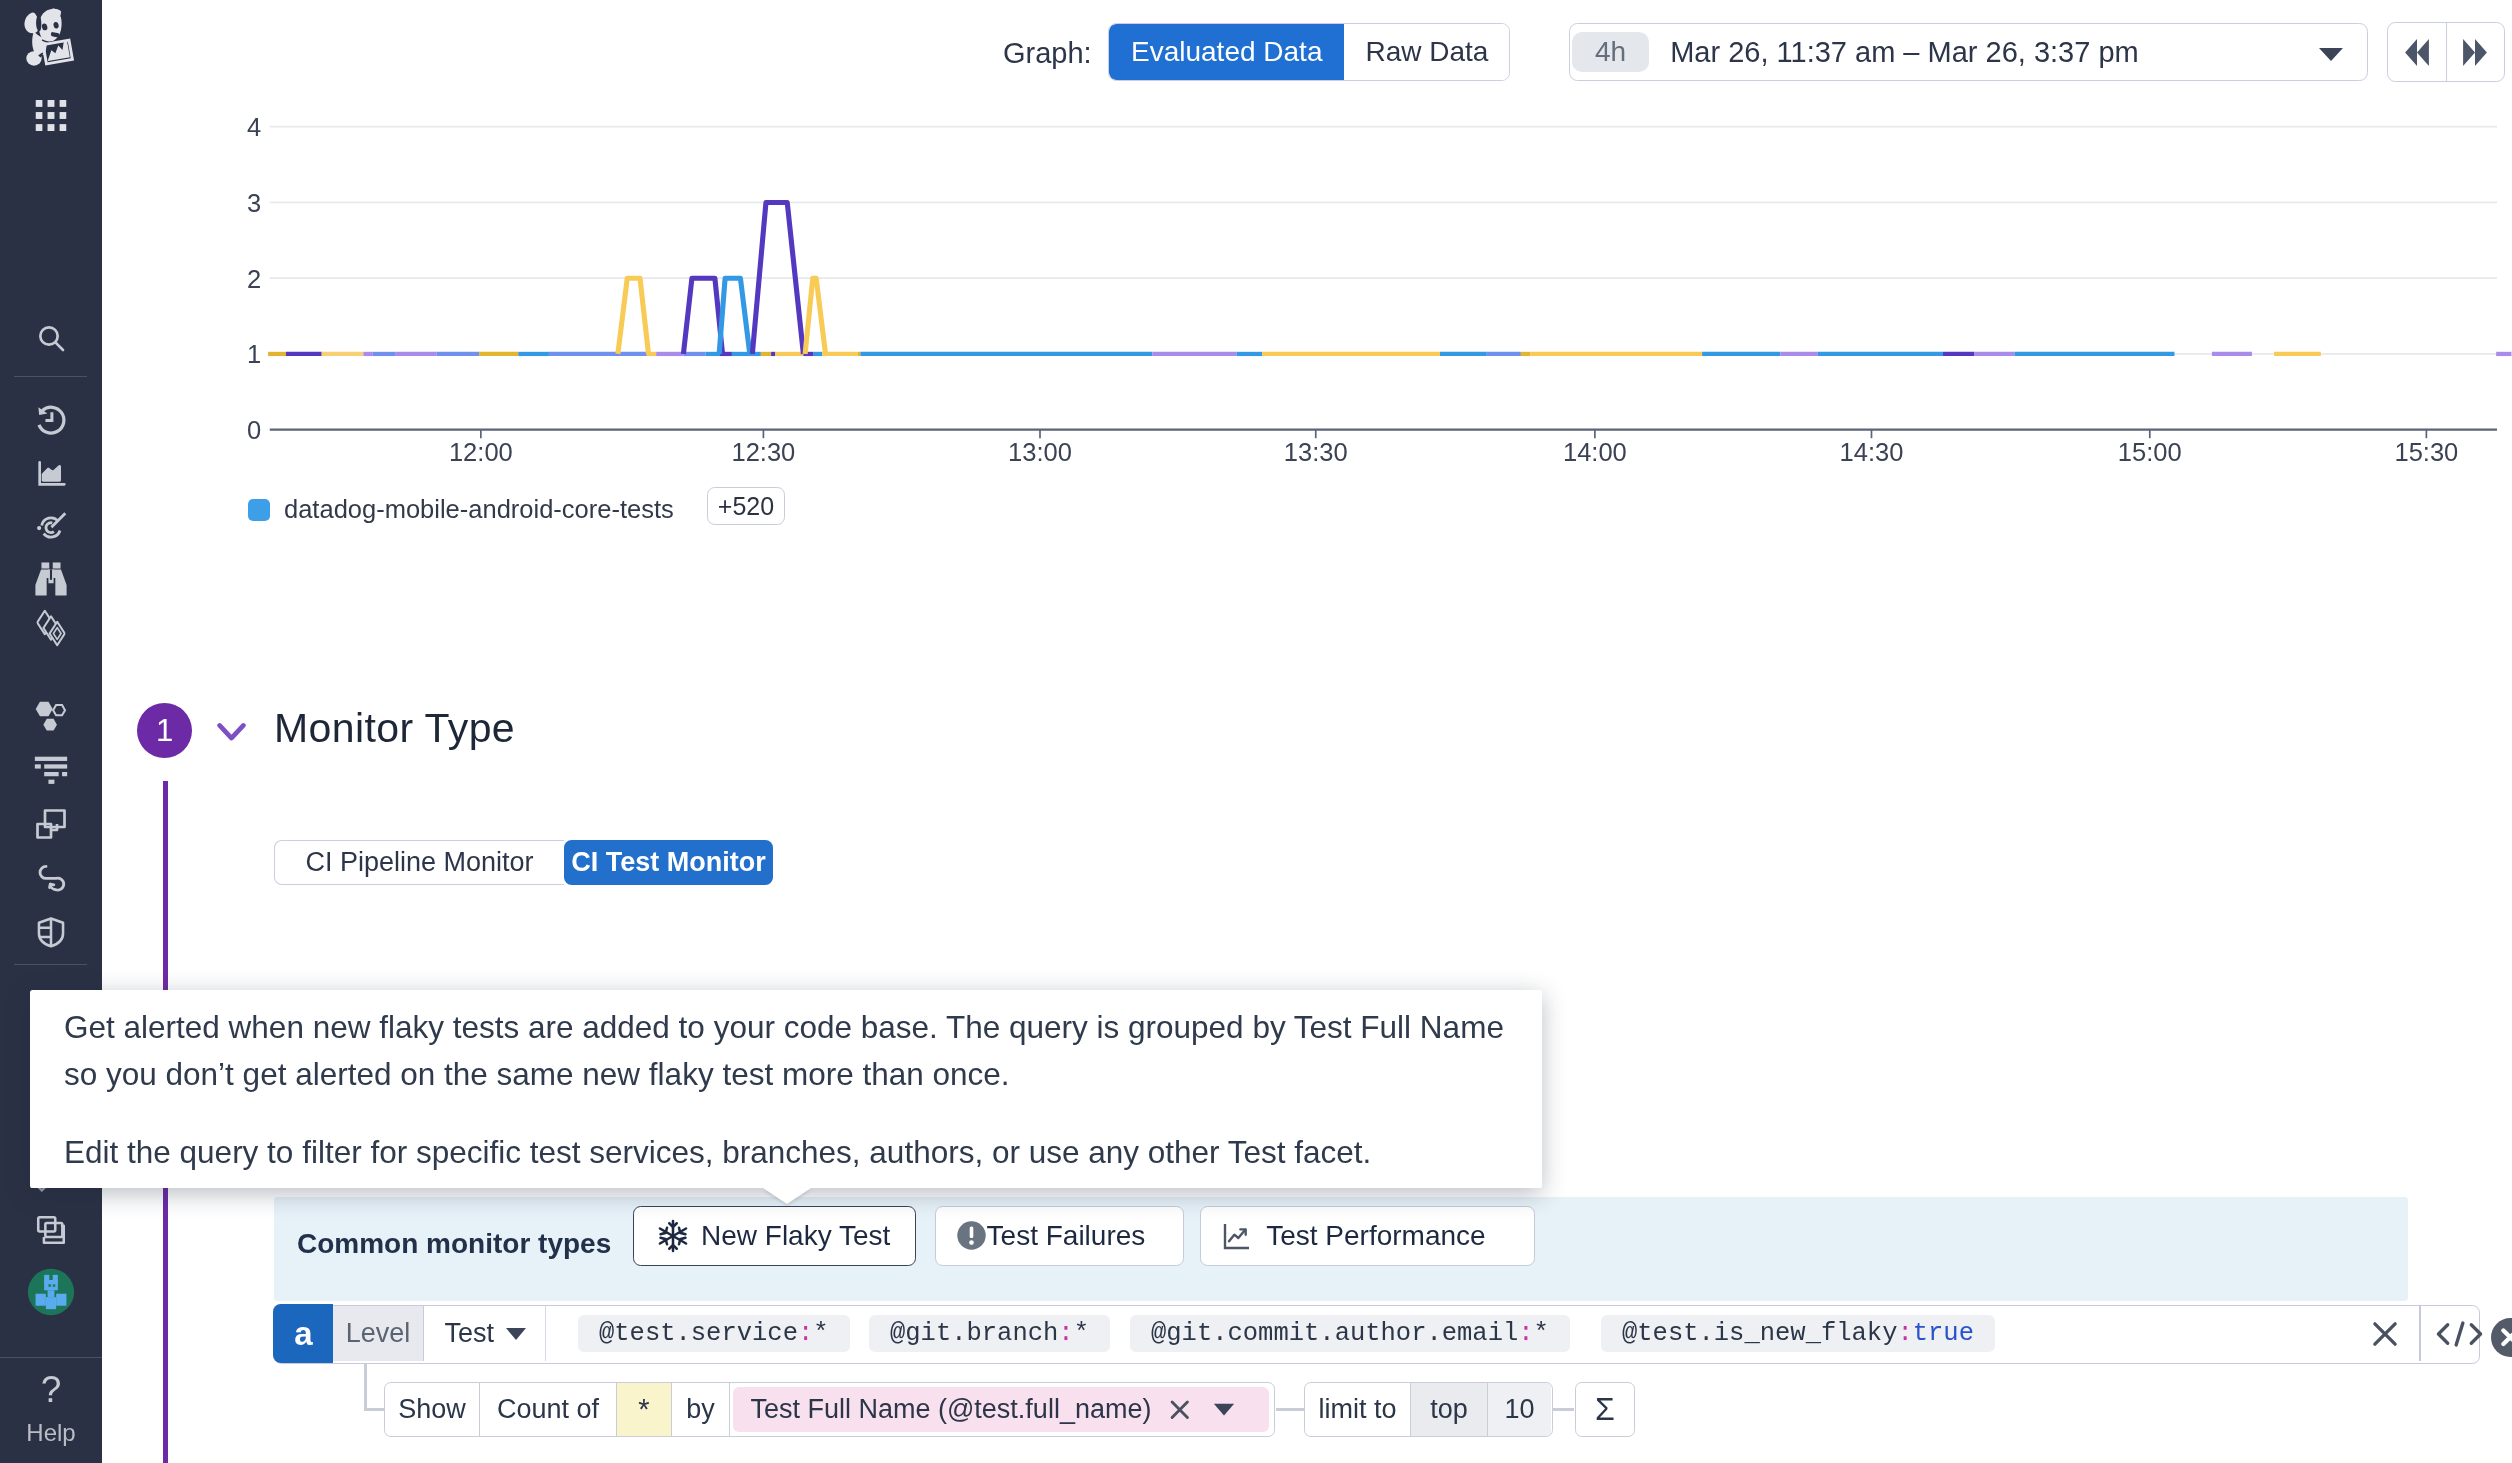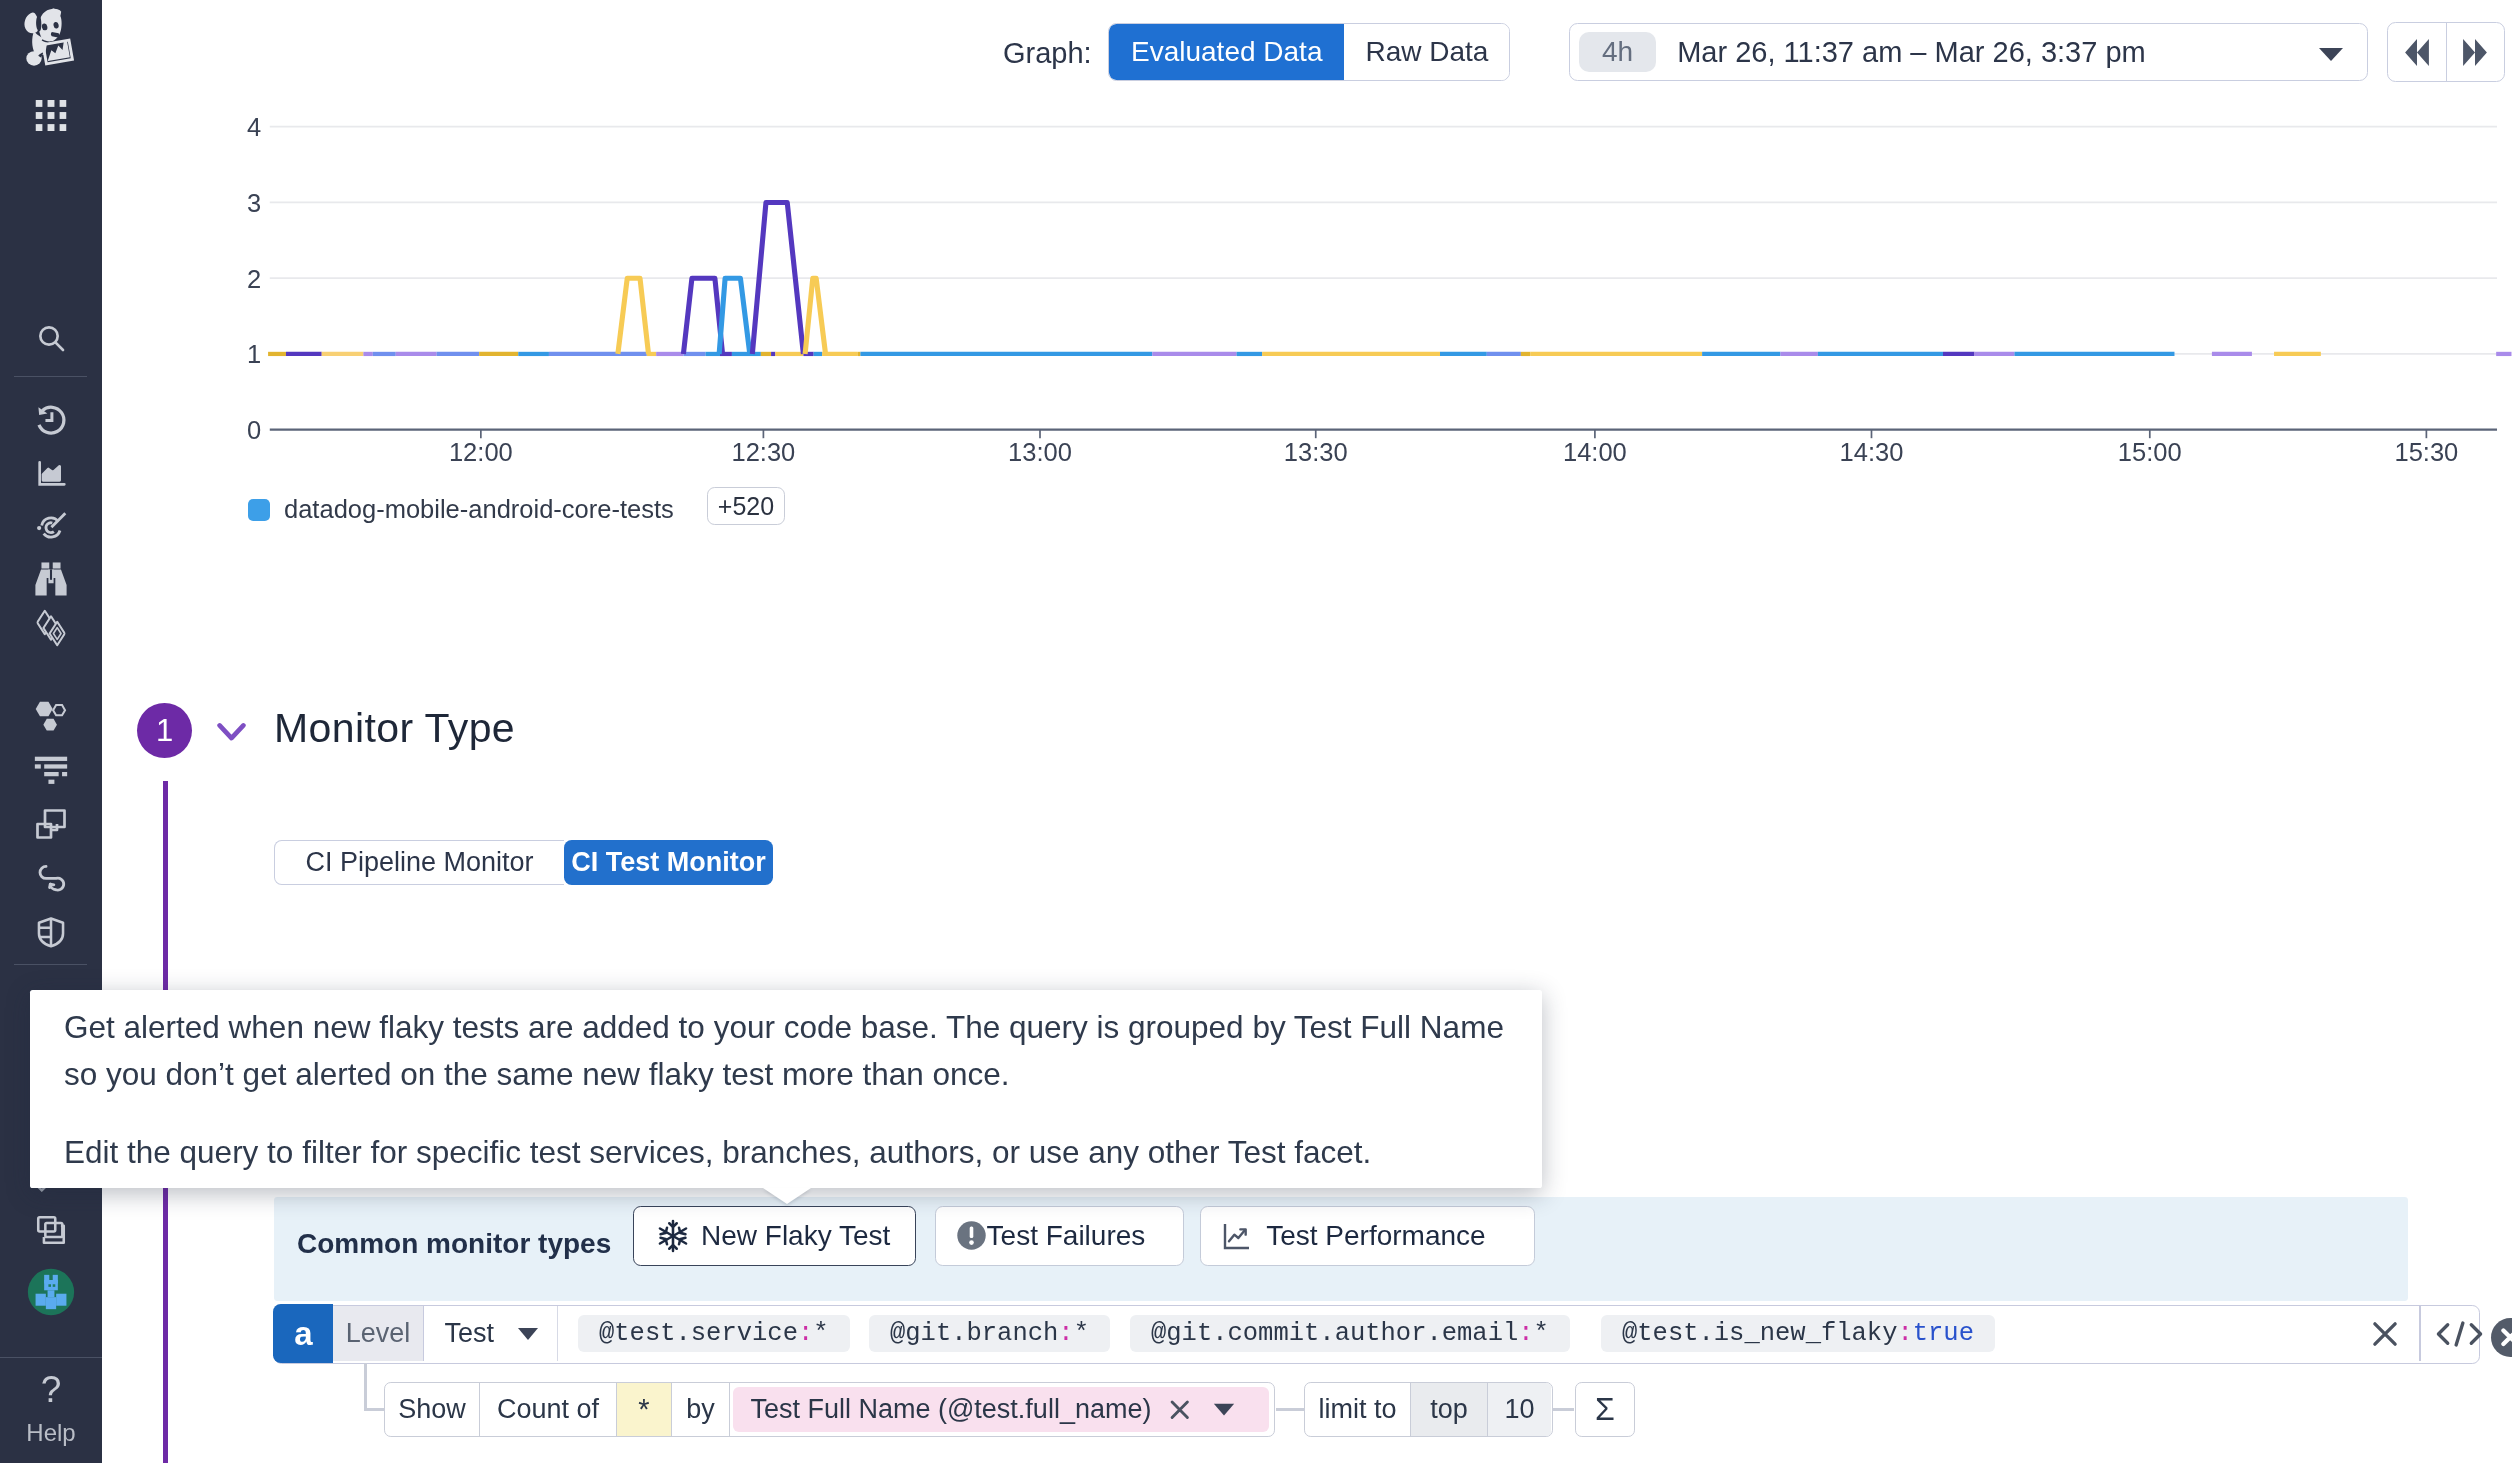--- a/index.html
+++ b/index.html
@@ -11,21 +11,21 @@
   #sidebar { position:absolute; left:0; top:0; width:102px; height:1463px; background:#2b3144; z-index:5; }
   #sidebar .divider { position:absolute; left:13.6px; width:73px; height:0.9px; background:#4a5164; }
   .icon { position:absolute; left:50%; transform:translateX(-50%); color:#c6cad3; }
 
   
   .hdr-label { position:absolute; left:1003px; top:37px; font-size:29px; color:#2c3549; }
   #seg-graph { position:absolute; left:1108px; top:23px; height:58px; display:flex; border:1.7px solid #c9cee0; border-radius:8.5px; overflow:hidden; background:#fff; }
   #seg-graph .on  { background:#1f70d2; color:#fff; font-size:28px; padding:0 22px; display:flex; align-items:center; border-radius:6.8px 0 0 6.8px; }
   #seg-graph .off { background:#fff; color:#2c3549; font-size:28px; padding:0 21px; display:flex; align-items:center; }
   #timesel { position:absolute; left:1569px; top:23px; width:799px; height:58px; border:1.7px solid #c9cee0; border-radius:8.5px; background:#fff; display:flex; align-items:center; }
-  #timesel .chip4h { margin-left:9px; background:#e4e7ec; border-radius:10px; color:#646e7f; font-size:28px; padding:4.3px 23px; }
+  #timesel .chip4h { margin-left:2px; background:#e4e7ec; border-radius:10px; color:#646e7f; font-size:28px; padding:4.3px 23px; }
   #timesel .dtxt { margin-left:21px; color:#2c3549; font-size:29px; }
   #timesel .caret { position:absolute; right:24px; top:24px; width:0; height:0; border-left:12px solid transparent; border-right:12px solid transparent; border-top:13.6px solid #3c4457; }
   #skips { position:absolute; left:2387px; top:22px; width:118px; height:60px; border:1.7px solid #c9cee0; border-radius:8.5px; background:#fff; display:flex; }
   #skips .sk { flex:1; display:flex; align-items:center; justify-content:center; }
   #skips .sk:first-child { border-right:1.7px solid #c9cee0; }
 
   
   #stepcirc { position:absolute; left:137px; top:703px; width:55px; height:55px; border-radius:50%; background:#6d2aa6; color:#fff; font-size:31px; display:flex; align-items:center; justify-content:center; z-index:2; }
   #stepline { position:absolute; left:163px; top:781px; width:5.1px; height:682px; background:#6d2aa6; z-index:1; }
   #mt-title { position:absolute; left:274px; top:705px; font-size:41px; font-weight:500; color:#1e2738; letter-spacing:0.4px; }
@@ -44,21 +44,21 @@
   #cmtbar .lbl { position:absolute; left:23px; top:31px; font-size:28px; font-weight:700; color:#22304a; }
   .cmt-btn { position:absolute; top:8.5px; height:60px; background:#fff; border:0.9px solid #c4cbd9; border-radius:7.7px; display:flex; align-items:center; font-size:28px; color:#1d2940; }
   #cmt1 { left:359px; border:1.7px solid #39445a; width:283px; }
   #cmt2 { left:661px; width:249px; }
   #cmt3 { left:926px; width:335px; }
 
   
   #qbar { position:absolute; left:274px; top:1305px; width:2206px; height:59px; background:#fff; border:1.7px solid #c7cade; border-radius:7.7px; }
   #qbar .a { position:absolute; left:-1.7px; top:-1.7px; width:60px; height:59px; background:#1a67bd; border-radius:7.7px 0 0 7.7px; color:#fff; font-size:33px; font-weight:700; display:flex; align-items:center; justify-content:center; }
   #qbar .level { position:absolute; left:58px; top:0; width:91px; height:55px; background:#e8e9ef; color:#5a6372; font-size:27px; display:flex; align-items:center; justify-content:center; border-right:0.9px solid #c7cade; }
-  #qbar .test { position:absolute; left:149px; top:0; width:134px; height:55px; display:flex; align-items:center; color:#2b3648; font-size:27px; padding-left:20.4px; border-right:0.9px solid #d7dae6; }
+  #qbar .test { position:absolute; left:149px; top:0; width:122px; height:55px; display:flex; align-items:center; color:#2b3648; font-size:27px; padding-left:20.4px; border-right:0.9px solid #d7dae6; }
   #qbar .test .caret { position:absolute; right:19px; top:22px; width:0; height:0; border-left:10.2px solid transparent; border-right:10.2px solid transparent; border-top:12px solid #3c4457; }
   .fchip { position:absolute; top:9.4px; height:37px; background:#eef0f3; border-radius:6px; font-family:"Liberation Mono", monospace; font-size:25.5px; color:#2b3648; display:flex; align-items:center; padding:0 21px; }
   .fchip .colon { color:#cc2ea6; }
   .fchip .val { color:#2952cc; }
   #qbar .xicon { position:absolute; left:2094px; top:12px; }
   #qbar .vdiv { position:absolute; left:2144px; top:0px; width:1.7px; height:55px; background:#c7cade; }
   #qbar .code { position:absolute; left:2159px; top:12px; }
   #qclose { position:absolute; left:2491px; top:1318px; width:39px; height:39px; border-radius:50%; background:#535b69; color:#fff; display:flex; align-items:center; justify-content:center; z-index:3; }
 
   

